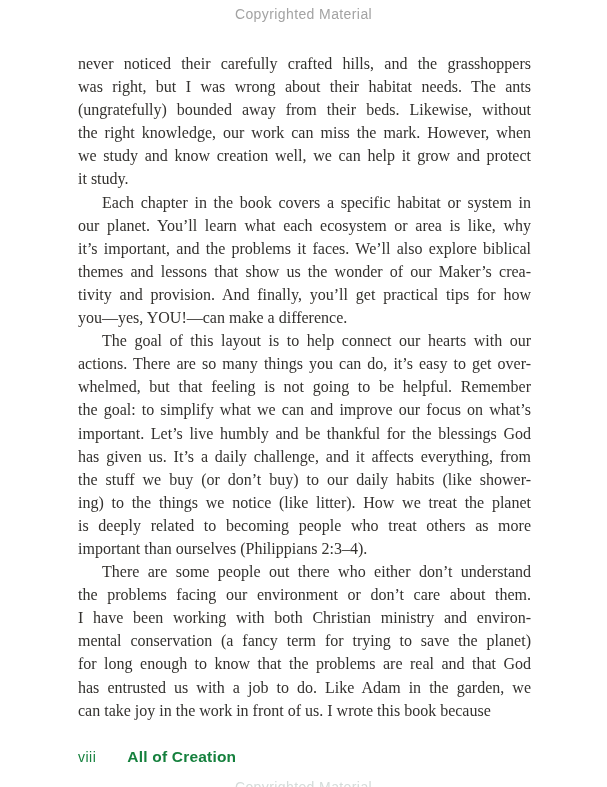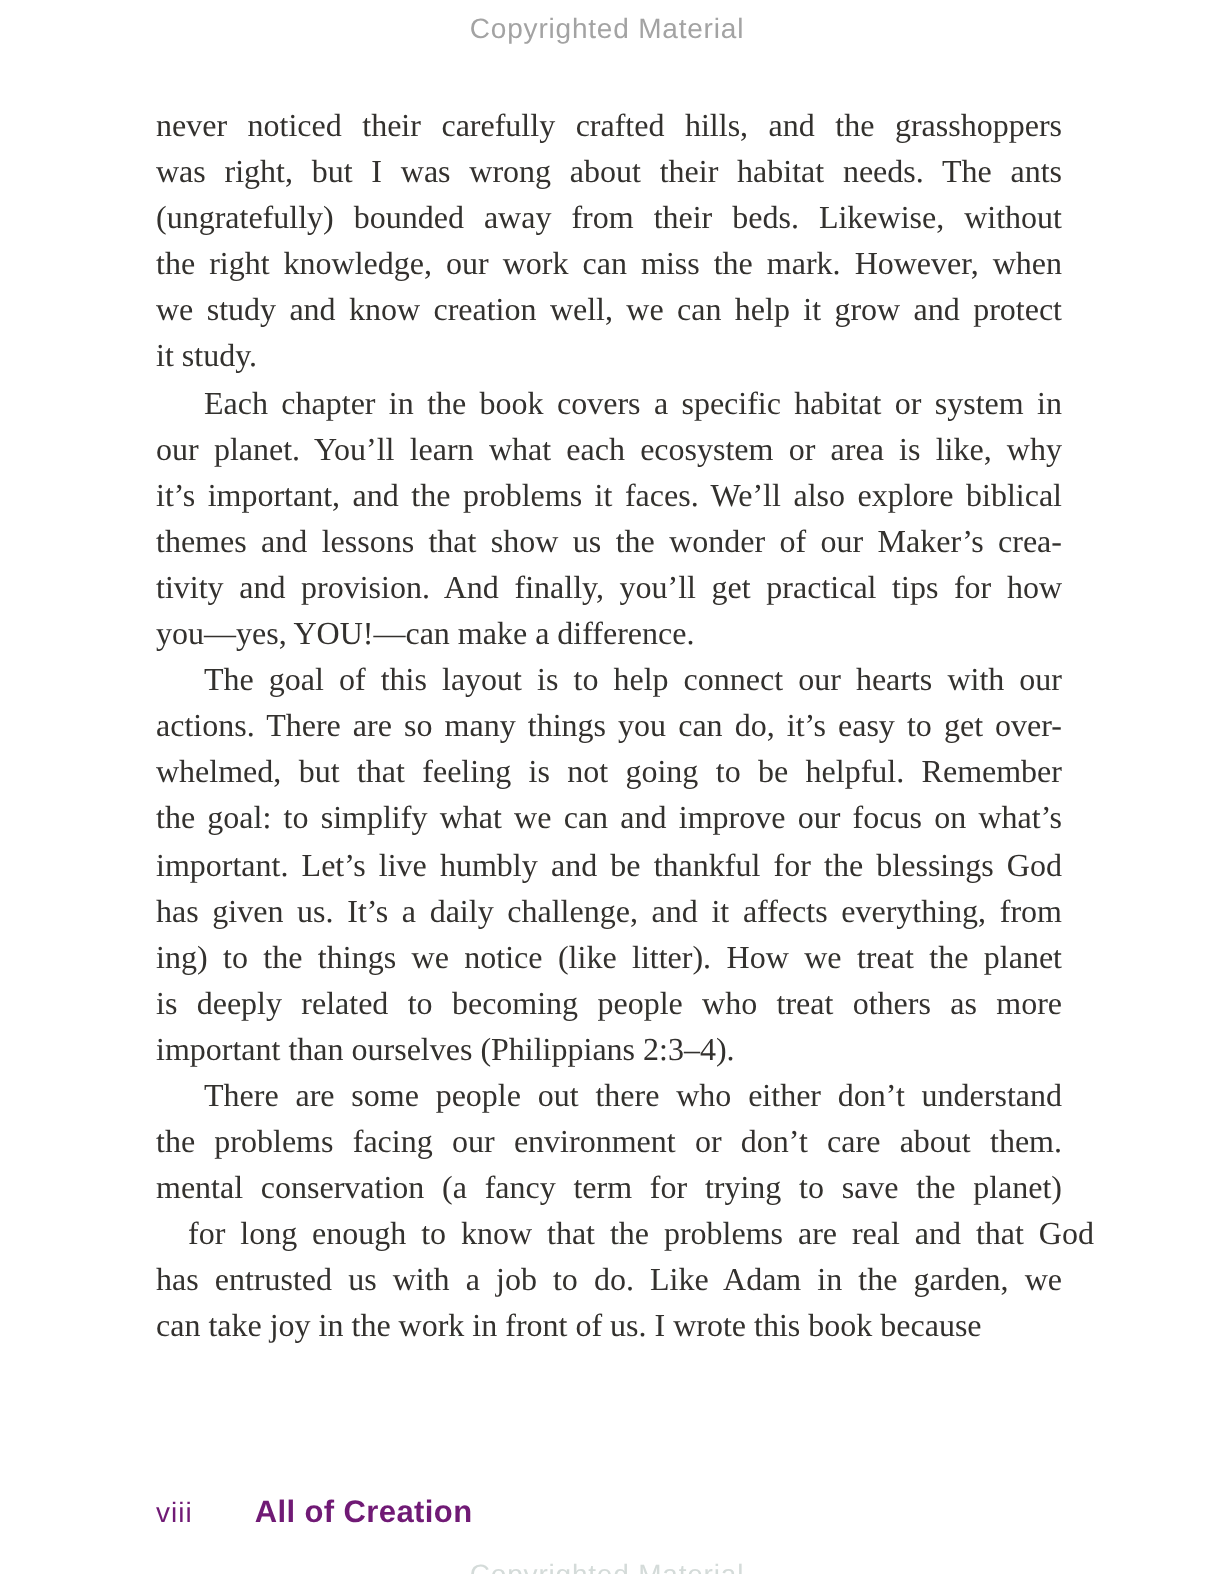--- a/index.html
+++ b/index.html
@@ -87,31 +87,33 @@
       <div class="line"><span style="word-spacing: 2.26875px;">it’s important, and the problems it faces. We’ll also explore biblical</span></div>
       <div class="line"><span style="word-spacing: 3.19744px;">themes and lessons that show us the wonder of our Maker’s crea-</span></div>
       <div class="line"><span style="word-spacing: 3.81094px;">tivity and provision. And finally, you’ll get practical tips for how</span></div>
       <div class="line"><span>you—yes, YOU!—can make a difference.</span></div>
       <div class="line indent"><span style="word-spacing: 3.53516px;">The goal of this layout is to help connect our hearts with our</span></div>
       <div class="line"><span style="word-spacing: 2.04688px;">actions. There are so many things you can do, it’s easy to get over-</span></div>
       <div class="line"><span style="word-spacing: 4.68594px;">whelmed, but that feeling is not going to be helpful. Remember</span></div>
       <div class="line"><span style="word-spacing: 2.1276px;">the goal: to simplify what we can and improve our focus on what’s</span></div>
       <div class="line"><span style="word-spacing: 2.59531px;">important. Let’s live humbly and be thankful for the blessings God</span></div>
       <div class="line"><span style="word-spacing: 2.83665px;">has given us. It’s a daily challenge, and it affects everything, from</span></div>
+      <div class="line"><span style="word-spacing: 3.98047px;">the stuff we buy (or don’t buy) to our daily habits (like shower-</span></div>
       <div class="line"><span style="word-spacing: 3.72266px;">ing) to the things we notice (like litter). How we treat the planet</span></div>
       <div class="line"><span style="word-spacing: 5.66875px;">is deeply related to becoming people who treat others as more</span></div>
       <div class="line"><span>important than ourselves (Philippians 2:3–4).</span></div>
       <div class="line indent"><span style="word-spacing: 4.40625px;">There are some people out there who either don’t understand</span></div>
       <div class="line"><span style="word-spacing: 5.63889px;">the problems facing our environment or don’t care about them.</span></div>
+      <div class="line"><span style="word-spacing: 5.74826px;">I have been working with both Christian ministry and environ-</span></div>
       <div class="line"><span style="word-spacing: 4.87031px;">mental conservation (a fancy term for trying to save the planet)</span></div>
-      <div class="line"><span style="word-spacing: 3.46224px; margin-left: 16px;">for long enough to know that the problems are real and that God</span></div>
+      <div class="line"><span style="word-spacing: 3.46224px;">for long enough to know that the problems are real and that God</span></div>
       <div class="line"><span style="word-spacing: 4.04928px;">has entrusted us with a job to do. Like Adam in the garden, we</span></div>
       <div class="line"><span>can take joy in the work in front of us. I wrote this book because</span></div>
     </div>
 
-  <div class="footer" style="color: #701a75;">
+  <div class="footer" style="color: #15803d;">
     <span class="page-num">viii</span>
     <span class="running-title">All of Creation</span>
   </div>
 
   <div class="bottom-notice">Copyrighted Material</div>
 
 </div>
 
 </body></html>

